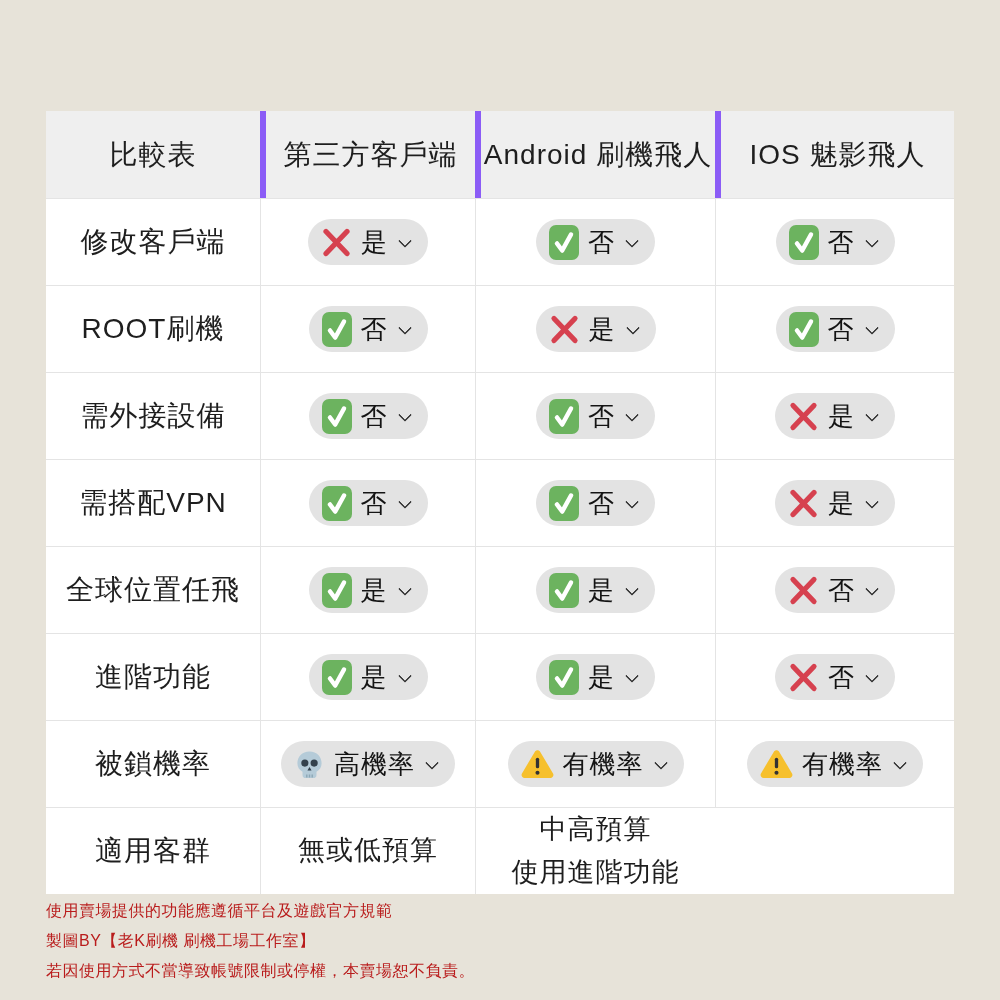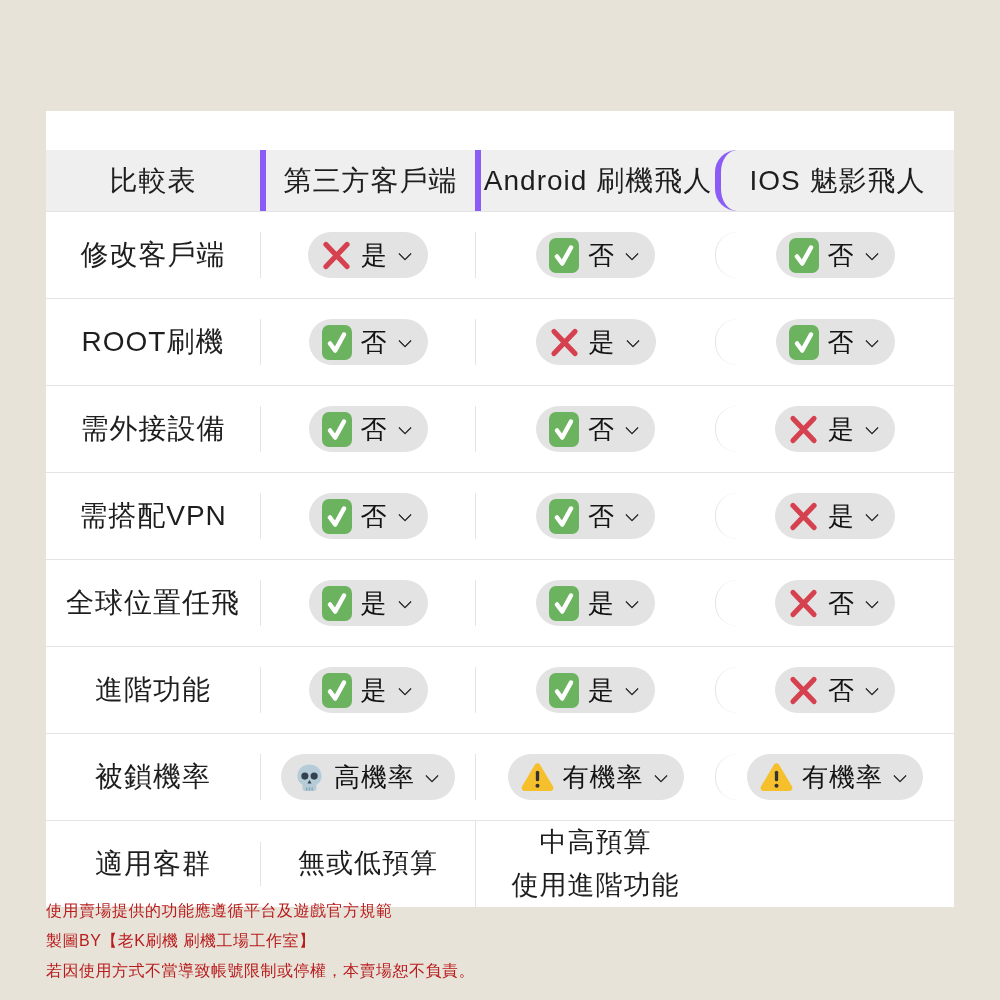--- a/index.html
+++ b/index.html
@@ -8,32 +8,32 @@
     width:1000px; height:1000px;
     background:#e7e3d9;
     font-family:"Liberation Sans","DejaVu Sans",sans-serif;
     overflow:hidden;
   }
   .ctable {
     position:absolute; left:46px; top:111px;
     width:908px; background:#ffffff;
   }
   .trow { display:flex; height:86px; }
-  .trow.header-row { height:61px; background:#efefef;margin-top:39px; }
+  .trow.header-row { height:87px; background:#efefef; }
   .cell {
     box-sizing:border-box;
     display:flex; align-items:center; justify-content:center;
     overflow:hidden;
   }
-  .c0 { width:214px; } .c1 { width:215px; } .c2 { width:240px; } .c3 { width:239px;border-radius:22px; }
+  .c0 { width:214px; } .c1 { width:215px; } .c2 { width:240px; } .c3 { width:239px; }
   .header-row .cell {
     font-size:28px; color:#1e1e1e; letter-spacing:1px;
   }
   .header-row .cell + .cell { border-left:6px solid #8b5cf6; }
-  .body-row { border-top:1px solid #e4e4e4;align-items:center; }
+  .body-row { border-top:1px solid #e4e4e4; }
   .body-row .cell + .cell { border-left:1px solid #e4e4e4; }
   .row-label { font-size:28px; color:#1e1e1e; letter-spacing:1px; }
   .pill {
     display:inline-flex; align-items:center; gap:9px;
     background:#e3e3e3; border-radius:24px;
     height:46px; padding:0 15px 0 13px;
     cursor:pointer; user-select:none;
   }
   .pill-icon { display:inline-flex; align-items:center; }
   .pill-icon svg { display:block; }

